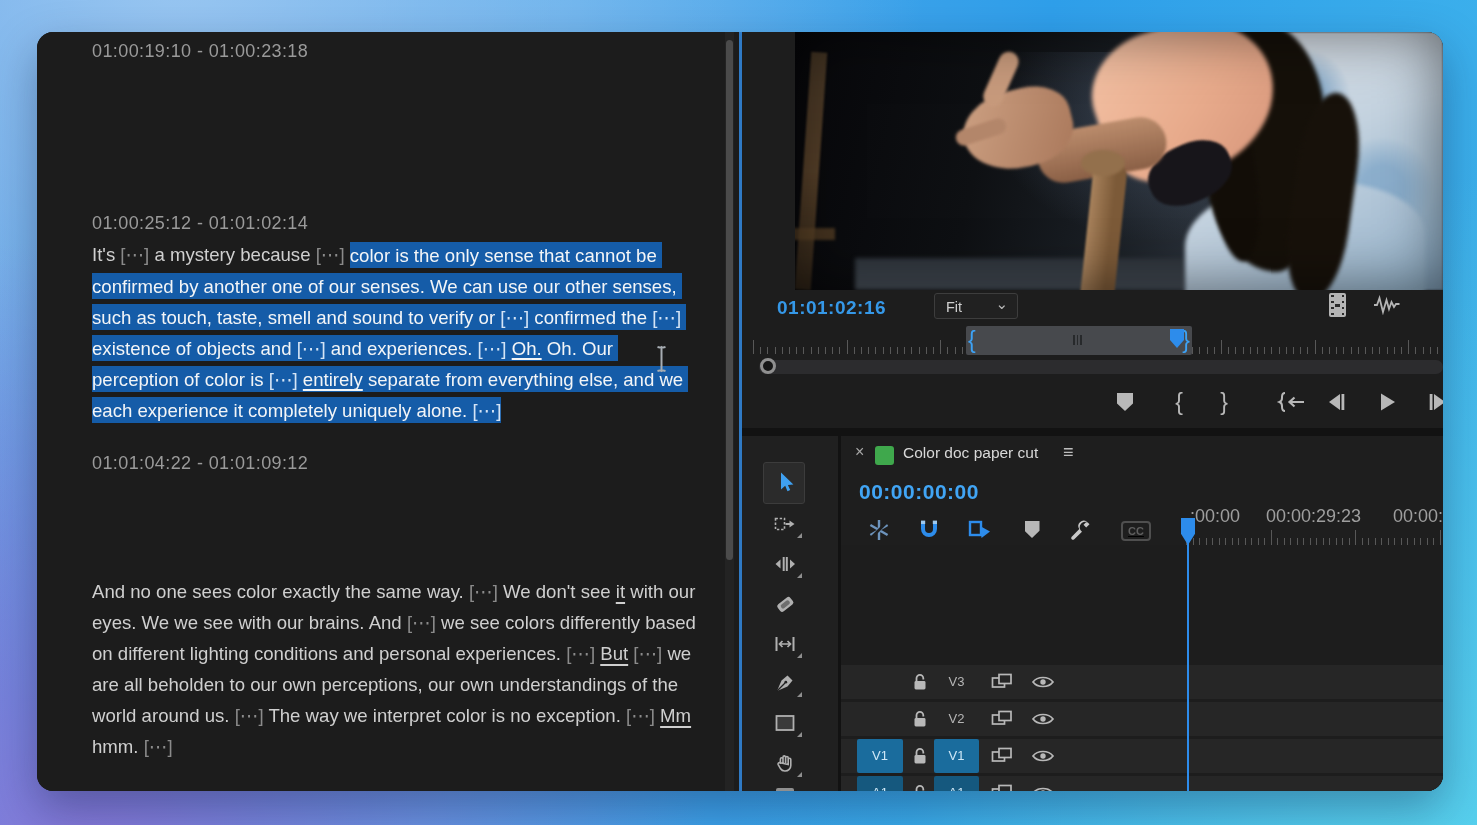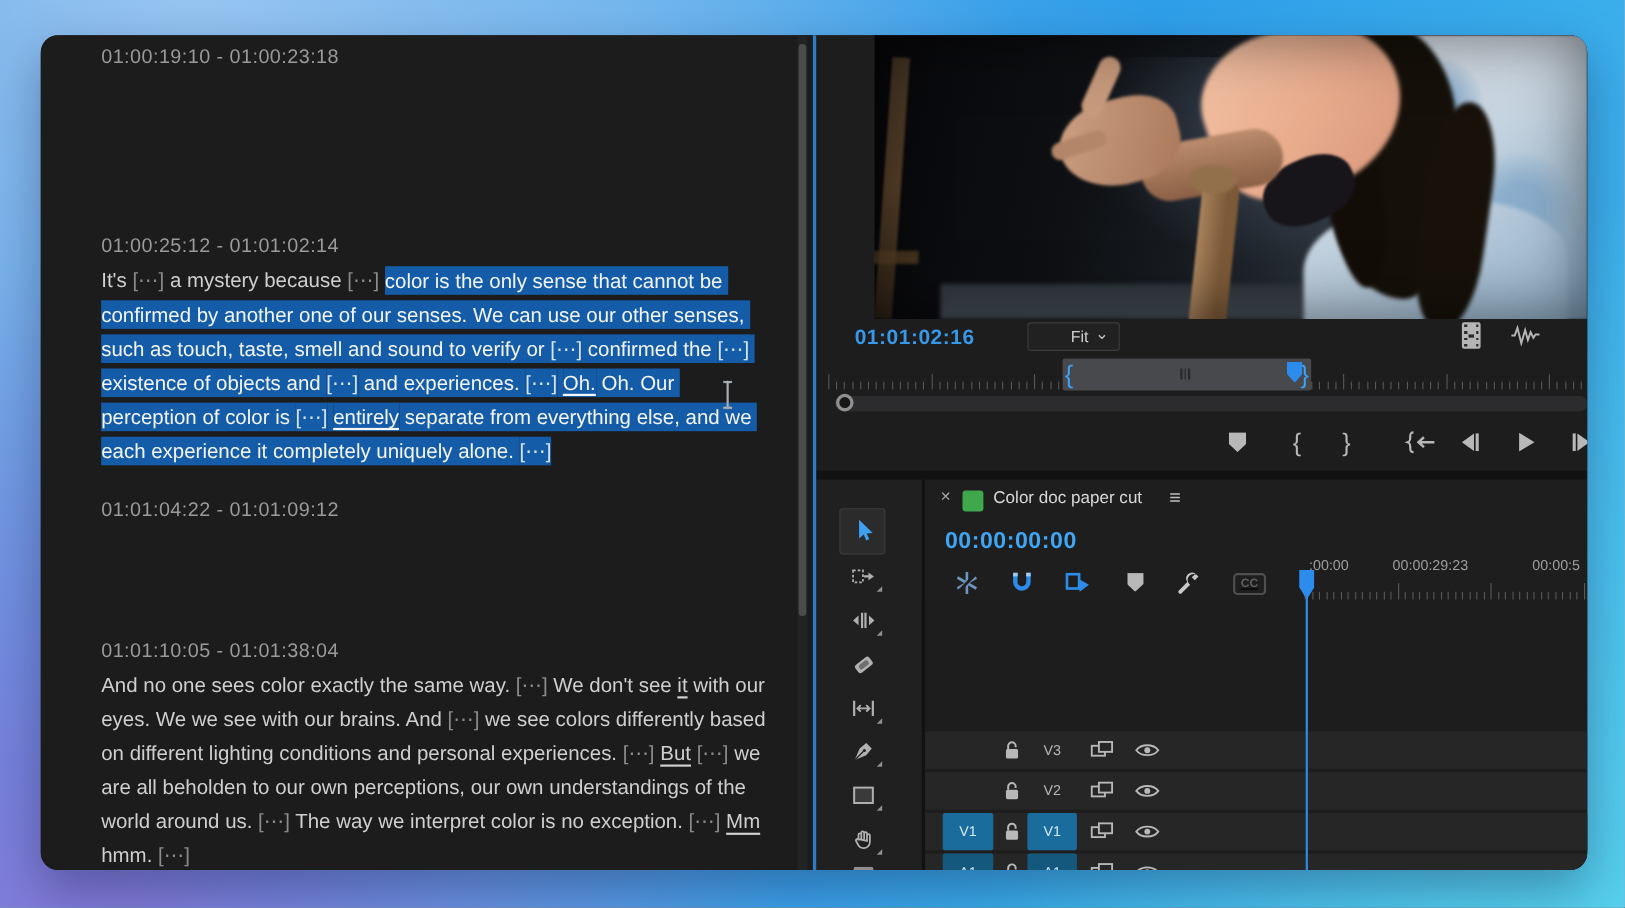--- a/index.html
+++ b/index.html
@@ -26,21 +26,21 @@
   #t-thumb{left:689px;top:8px;width:7px;height:520px;background:#4b4b4b;border-radius:4px;}
   #ibeam{left:617px;top:313px;}
 
   
   #focus-line{left:702px;top:0;width:2.5px;height:759px;background:#2f7ac5;z-index:30;}
   #monitor{left:704px;top:0;width:702px;height:396px;background:#1d1d1d;}
   #video{left:54px;top:0;width:648px;height:258px;overflow:hidden;
     background:linear-gradient(103deg,#07070a 0%,#0e1013 30%,#1b2026 52%,#2b323b 66%,#39424c 76%,#42505c 84%);}
   .vf{position:absolute;}
   #mon-tc{left:36px;top:265px;font-size:19px;font-weight:700;color:#3598e8;letter-spacing:.5px;}
-  #fit{left:193px;top:261px;width:84px;height:26px;background:#212121;border:1px solid #3d3d3d;border-radius:3px;color:#cfcfcf;font-size:14.5px;line-height:26px;padding-left:11px;box-sizing:border-box;text-align:center;}
+  #fit{left:193px;top:261px;width:84px;height:26px;background:#212121;border:1px solid #3d3d3d;border-radius:3px;color:#cfcfcf;font-size:14.5px;line-height:26px;padding-left:11px;box-sizing:border-box;}
   #fit .chev{position:absolute;right:9px;top:-3px;font-size:15px;color:#bdbdbd;}
   #mini-ruler{left:12px;top:296px;width:690px;height:26px;}
   .tick{position:absolute;bottom:0;width:1px;background:#585858;}
   #zoombar{left:225px;top:294px;width:226px;height:29px;background:#47494d;border-radius:2px;}
   #zoombar .brace{position:absolute;top:0px;font-size:23px;line-height:29px;color:#3da2f5;font-weight:400;}
   #zb-grip{position:absolute;left:107px;top:9px;width:12px;height:10px;display:flex;gap:2px;}
   #zb-grip i{width:1.6px;height:10px;background:#27292b;}
   .pent{clip-path:polygon(0 0,100% 0,100% 58%,50% 100%,0 58%);}
   #zb-ph{position:absolute;left:204px;top:3px;width:14px;height:19px;background:#2d8ceb;}
   #hscroll{left:18px;top:328px;width:684px;height:14px;background:#2c2c2e;border-radius:7px;}
@@ -58,21 +58,21 @@
   .corner{position:absolute;right:-6px;bottom:-3px;width:0;height:0;border-left:5px solid transparent;border-bottom:5px solid #8f8f8f;}
   #tool-sel-box{left:22px;top:26px;width:40px;height:40px;background:#2b2b2b;border:1px solid #3c3c3c;border-radius:3px;}
   #vdiv{left:801px;top:404px;width:3px;height:355px;background:#121212;}
   #tl{left:804px;top:404px;width:602px;height:355px;background:#1e1e1e;}
   #tl-close{left:14px;top:7px;font-size:16px;color:#a8a8a8;}
   #tl-chip{left:34px;top:10px;width:19px;height:19px;background:#3fa84c;border-radius:3px;}
   #tl-title{left:62px;top:8px;font-size:15.5px;color:#d8d8d8;}
   #tl-menu{left:222px;top:6px;font-size:18px;color:#bdbdbd;}
   #tl-tc{left:18px;top:44px;font-size:21px;font-weight:700;color:#41a5f5;letter-spacing:.5px;}
   .tbicon{position:absolute;top:82px;width:24px;height:24px;}
-  #tl-ruler-labels span{position:absolute;top:70px;font-size:13px;color:#9e9e9e;white-space:nowrap;}
+  #tl-ruler-labels span{position:absolute;top:70px;font-size:18px;color:#9e9e9e;white-space:nowrap;}
   #tl-ticks{left:345px;top:90px;width:257px;height:20px;}
   #tl-ph-head{left:340px;top:82px;width:14px;height:27px;background:#2d8ceb;z-index:25;}
   #tl-ph-line{left:346px;top:105px;width:2px;height:250px;background:#2d8ceb;z-index:24;}
   #tracks-bg{left:0;top:109px;width:602px;height:246px;background:#1d1d1d;}
   .trow{position:absolute;left:0;width:602px;height:34px;background:#262626;}
   .patch{position:absolute;top:0;height:34px;width:46px;border-radius:2px;font-size:13px;line-height:34px;text-align:center;color:#cfe8f7;}
   .p-src{left:16px;}
   .p-tgt{left:93px;width:45px;}
   .p-on{background:#1a6c9d;}
   .p-dim{background:#15587e;}
@@ -92,21 +92,20 @@
         <div class="ts">01:00:19:10 - 01:00:23:18</div>
       </div>
       <div class="seg" style="top: 132px; margin-top: 44px;">
         <div class="ts">01:00:25:12 - 01:01:02:14</div>
         <p><span class="">It's </span><span class="ell">[⋯]</span><span class=""> a mystery because </span><span class="ell">[⋯]</span><span class=""> </span><span class="hl">color is the only sense that cannot be confirmed by another one of our senses. We can use our other senses, such as touch, taste, smell and sound to verify or </span><span class="hl ell">[⋯]</span><span class="hl"> confirmed the </span><span class="hl ell">[⋯]</span><span class="hl"> existence of objects and </span><span class="hl ell">[⋯]</span><span class="hl"> and experiences. </span><span class="hl ell">[⋯]</span><span class="hl"> </span><span class="hl u">Oh.</span><span class="hl"> Oh. Our perception of color is </span><span class="hl ell">[⋯]</span><span class="hl"> </span><span class="hl u">entirely</span><span class="hl"> separate from everything else, and we each experience it completely uniquely alone. </span><span class="hl ell">[⋯]</span></p>
       </div>
       <div class="seg" style="top: 416px;">
         <div class="ts">01:01:04:22 - 01:01:09:12</div>
       </div>
       <div class="seg" style="top: 544px;">
-        <div class="ts">01:01:10:05 - 01:01:38:04</div>
         <p><span class="">And no one sees color exactly the same way. </span><span class="ell">[⋯]</span><span class=""> We don't see </span><span class="u">it</span><span class=""> with our eyes. We we see with our brains. And </span><span class="ell">[⋯]</span><span class=""> we see colors differently based on different lighting conditions and personal experiences. </span><span class="ell">[⋯]</span><span class=""> </span><span class="u">But</span><span class=""> </span><span class="ell">[⋯]</span><span class=""> we are all beholden to our own perceptions, our own understandings of the world around us. </span><span class="ell">[⋯]</span><span class=""> The way we interpret color is no exception. </span><span class="ell">[⋯]</span><span class=""> </span><span class="u">Mm</span><span class=""> hmm. </span><span class="ell">[⋯]</span></p>
       </div>
     </div>
   <div id="t-scroll" class="abs"></div>
   <div id="t-thumb" class="abs"></div>
   <div id="ibeam" class="abs">
     <svg width="15" height="28" viewBox="0 0 15 28">
       <g stroke="#a7adb3" stroke-width="2" fill="none">
         <path d="M3.5 2 C5.5 2.6,6.5 2.6,7.5 2 C8.5 2.6,9.5 2.6,11.5 2"></path>
         <path d="M7.5 2.5 V25.5"></path>

